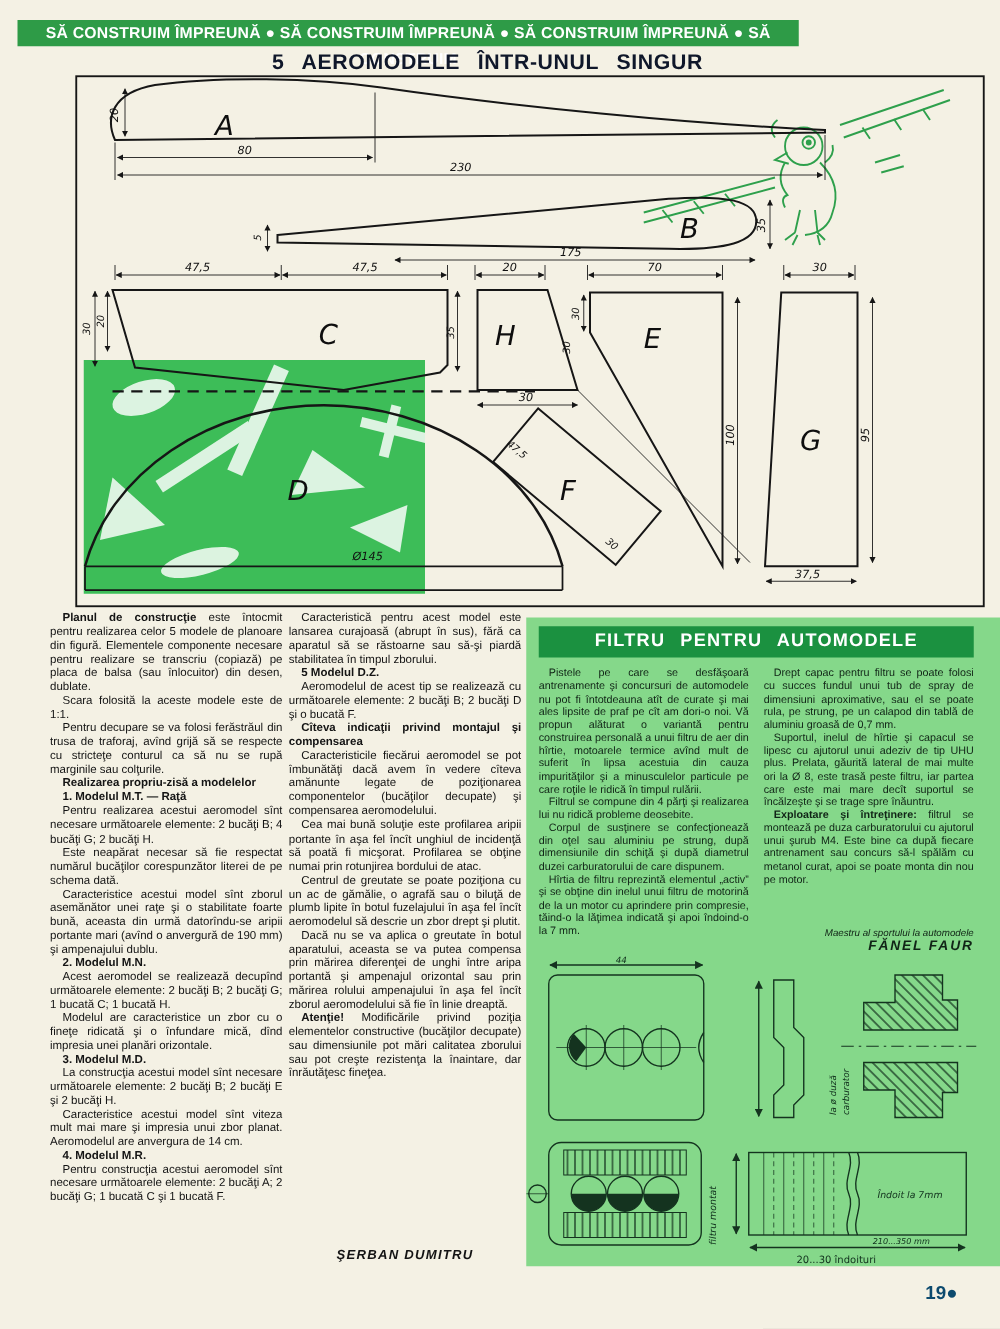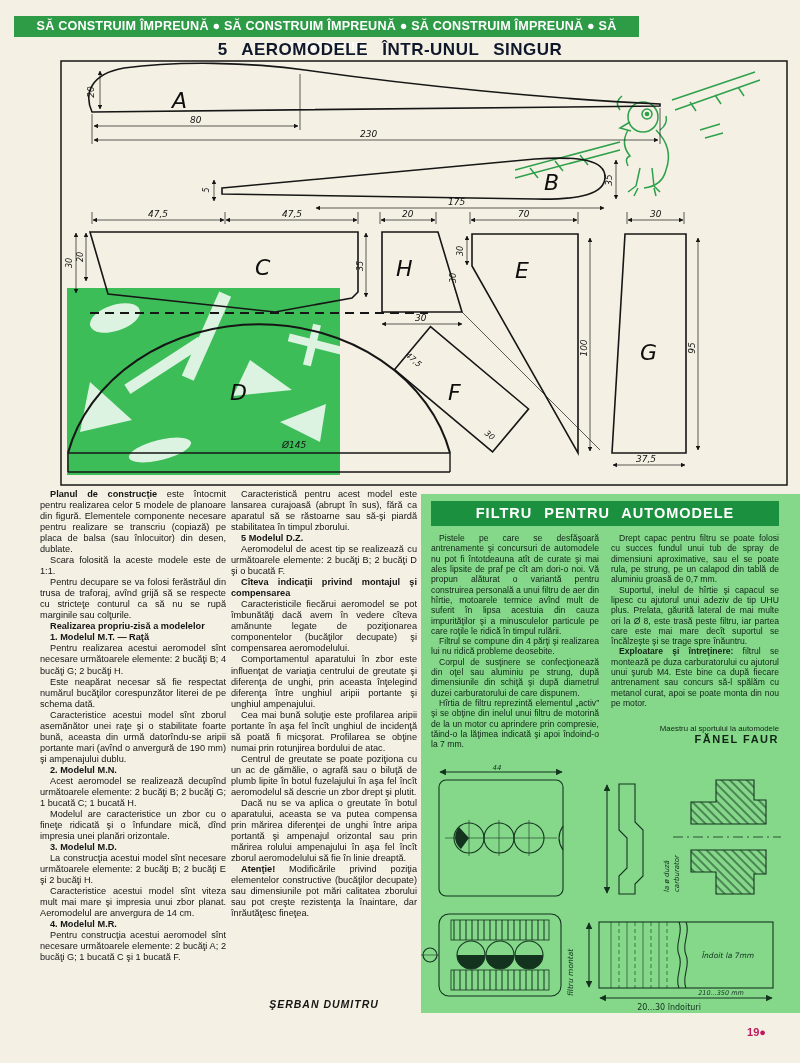--- a/index.html
+++ b/index.html
@@ -26,21 +26,21 @@
          font-weight:bold;font-size:14.5px;line-height:25px;text-align:center;letter-spacing:1px;word-spacing:7px;}
   .fcol{position:absolute;font-size:8.6px;line-height:1.2;text-align:justify;overflow:hidden;color:#102416;}
   .fcol .para{text-indent:8px;}
   .credit{margin-top:10px;text-align:right;}
   .crole{font-size:7.8px;}
   .cname{font-weight:bold;font-size:11px;letter-spacing:1.5px;}
   .fsvg{position:absolute;left:0;top:270px;}
   .fdim{font-size:7px;font-style:italic;fill:#10301c;}
   .fl{stroke:#14331f;fill:none;stroke-width:1.1;}
   .flt{stroke:#14331f;fill:none;stroke-width:.6;}
-  .pageno{position:absolute;right:34px;top:1026px;font-weight:bold;font-size:11px;color:#be185d;}
+  .pageno{position:absolute;right:34px;top:1026px;font-weight:bold;font-size:15px;color:#0c4a6e;}
 </style>
 </head>
 <body>
 
 <div class="page">
 
   <div class="banner">SĂ CONSTRUIM ÎMPREUNĂ ● SĂ CONSTRUIM ÎMPREUNĂ ● SĂ CONSTRUIM ÎMPREUNĂ ● SĂ CONSTRUIM</div>
   <div class="title">5 AEROMODELE ÎNTR-UNUL SINGUR</div>
 
   <svg class="plan-svg" width="728" height="428" viewBox="0 0 728 428">
@@ -174,42 +174,41 @@
       <p class="para"><b>4. Modelul M.R.</b></p>
       <p class="para">Pentru construcţia acestui aeromodel sînt necesare următoarele elemente: 2 bucăţi A; 2 bucăţi G; 1 bucată C şi 1 bucată F.</p>
     </div>
 
   <div class="col" style="left:231px;top:489px;width:186px;height:522px;">
   <p class="para">Caracteristică pentru acest model este lansarea curajoasă (abrupt în sus), fără ca aparatul să se răstoarne sau să-şi piardă stabilitatea în timpul zborului.</p>
       <p class="para"><b>5 Modelul D.Z.</b></p>
       <p class="para">Aeromodelul de acest tip se realizează cu următoarele elemente: 2 bucăţi B; 2 bucăţi D şi o bucată F.</p>
       <p class="para"><b>Cîteva indicaţii privind montajul şi compensarea</b></p>
       <p class="para">Caracteristicile fiecărui aeromodel se pot îmbunătăţi dacă avem în vedere cîteva amănunte legate de poziţionarea componentelor (bucăţilor decupate) şi compensarea aeromodelului.</p>
-      <p class="para">Comportamentul aparatului în zbor este influenţat de variaţia centrului de greutate şi diferenţa de unghi, prin aceasta înţelegind diferenţa între unghiul aripii portante şi unghiul ampenajului.</p>
       <p class="para">Cea mai bună soluţie este profilarea aripii portante în aşa fel încît unghiul de incidenţă să poată fi micşorat. Profilarea se obţine numai prin rotunjirea bordului de atac.</p>
       <p class="para">Centrul de greutate se poate poziţiona cu un ac de gămălie, o agrafă sau o biluţă de plumb lipite în botul fuzelajului în aşa fel încît aeromodelul să descrie un zbor drept şi plutit.</p>
       <p class="para">Dacă nu se va aplica o greutate în botul aparatului, aceasta se va putea compensa prin mărirea diferenţei de unghi între aripa portantă şi ampenajul orizontal sau prin mărirea rolului ampenajului în aşa fel încît zborul aeromodelului să fie în linie dreaptă.</p>
       <p class="para"><b>Atenţie!</b> Modificările privind poziţia elementelor constructive (bucăţilor decupate) sau dimensiunile pot mări calitatea zborului sau pot creşte rezistenţa la înaintare, dar înrăutăţesc fineţea.</p>
     </div>
   <div class="col sig" style="left:231px;top:982px;width:186px;height:16px;">ŞERBAN DUMITRU</div>
 
   <div class="fpanel">
     <div class="fhead">FILTRU PENTRU AUTOMODELE</div>
     <div class="fcol" style="left:10px;top:39px;width:168px;height:232px;">
         <p class="para">Pistele pe care se desfăşoară antrenamente şi concursuri de automodele nu pot fi întotdeauna atît de curate şi mai ales lipsite de praf pe cît am dori-o noi. Vă propun alăturat o variantă pentru construirea personală a unui filtru de aer din hîrtie, motoarele termice avînd mult de suferit în lipsa acestuia din cauza impurităţilor şi a minusculelor particule pe care roţile le ridică în timpul rulării.</p>
         <p class="para">Filtrul se compune din 4 părţi şi realizarea lui nu ridică probleme deosebite.</p>
         <p class="para">Corpul de susţinere se confecţionează din oţel sau aluminiu pe strung, după dimensiunile din schiţă şi după diametrul duzei carburatorului de care dispunem.</p>
         <p class="para">Hîrtia de filtru reprezintă elementul „activ” şi se obţine din inelul unui filtru de motorină de la un motor cu aprindere prin compresie, tăind-o la lăţimea indicată şi apoi îndoind-o la 7 mm.</p>
       </div>
     <div class="fcol" style="left:190px;top:39px;width:168px;height:232px;">
     <p class="para">Drept capac pentru filtru se poate folosi cu succes fundul unui tub de spray de dimensiuni aproximative, sau el se poate rula, pe strung, pe un calapod din tablă de aluminiu groasă de 0,7 mm.</p>
         <p class="para">Suportul, inelul de hîrtie şi capacul se lipesc cu ajutorul unui adeziv de tip UHU plus. Prelata, găurită lateral de mai multe ori la Ø 8, este trasă peste filtru, iar partea care este mai mare decît suportul se încălzeşte şi se trage spre înăuntru.</p>
         <p class="para"><b>Exploatare şi întreţinere:</b> filtrul se montează pe duza carburatorului cu ajutorul unui şurub M4. Este bine ca după fiecare antrenament sau concurs să-l spălăm cu metanol curat, apoi se poate monta din nou pe motor.</p>
       </div>
-    <div class="fcol credit" style="left:190px;top:220px;width:168px;height:32px;">
+    <div class="fcol credit" style="left:190px;top:238px;width:168px;height:32px;font-style:italic;">
       <div class="crole">Maestru al sportului la automodele</div>
       <div class="cname">FĂNEL FAUR</div>
     </div>
 
     <svg class="fsvg" width="368" height="248" viewBox="0 0 368 248">
       <defs>
         <marker id="ar2" viewBox="0 0 10 10" refX="9" refY="5" markerWidth="6" markerHeight="6" orient="auto-start-reverse">
           <path d="M0,0L10,5L0,10z" fill="#14331f"></path>
         </marker>
         <pattern id="hx" width="6" height="6" patternUnits="userSpaceOnUse" patternTransform="rotate(45)">

